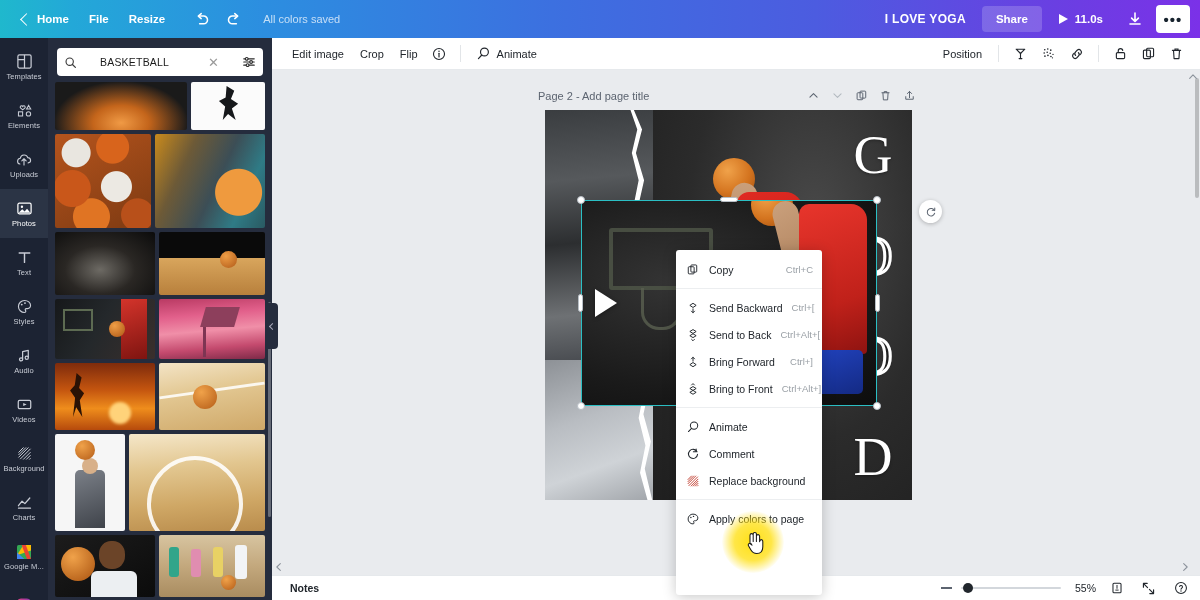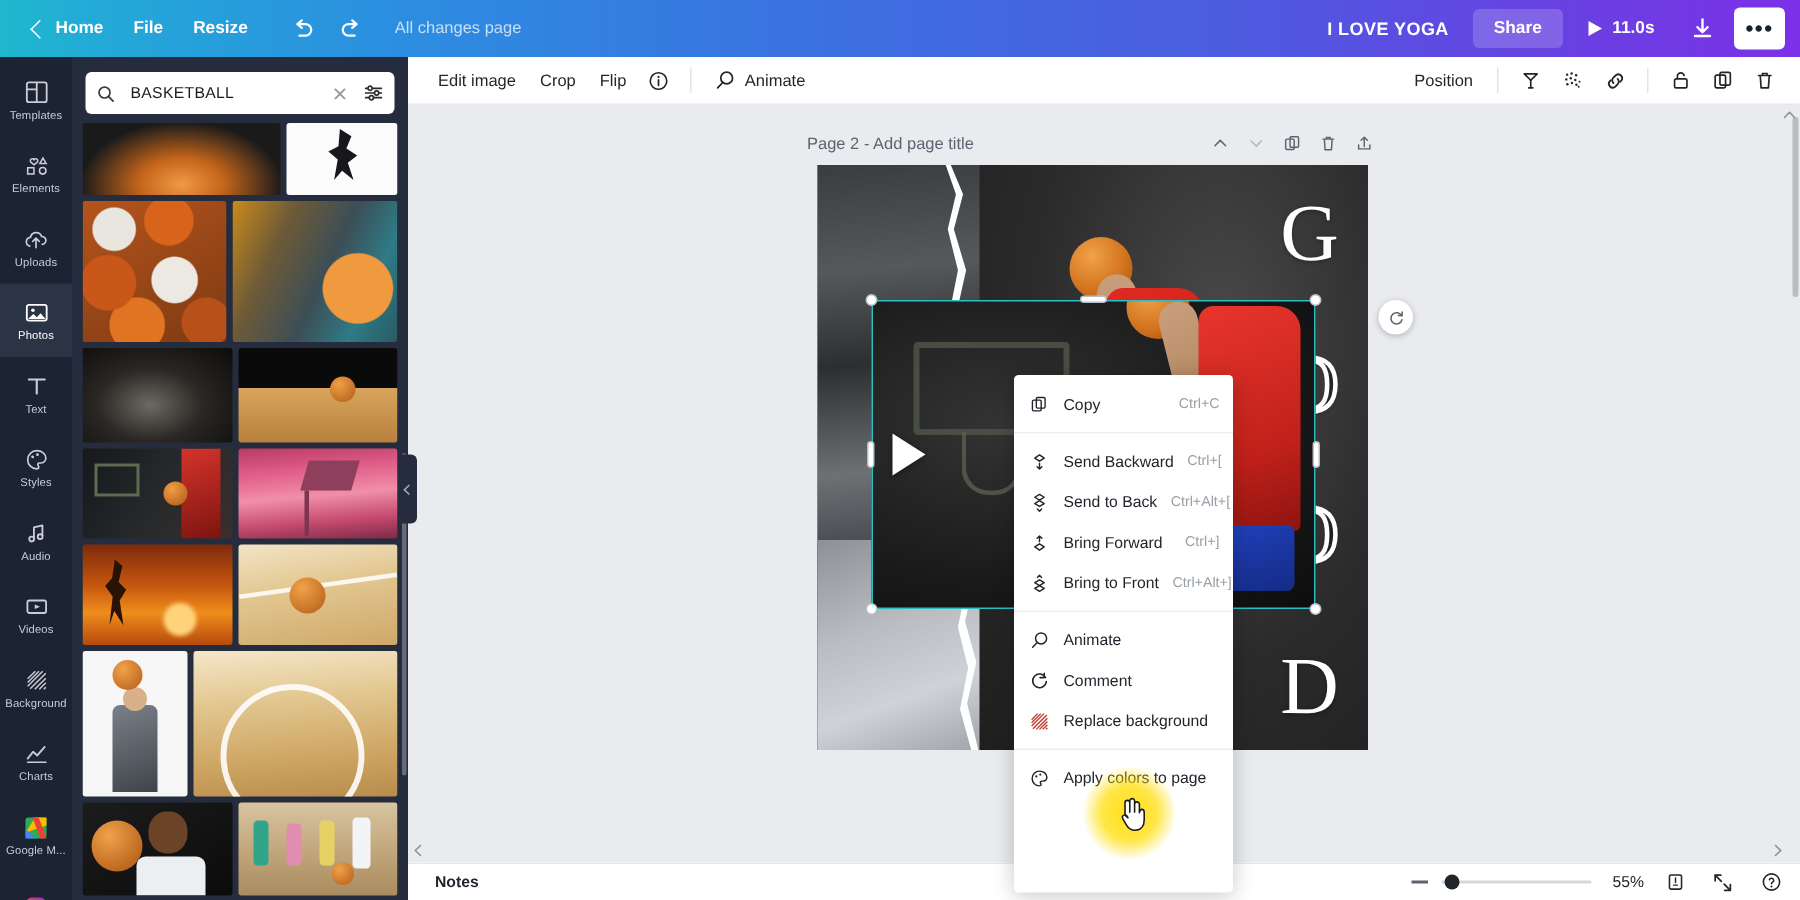--- a/index.html
+++ b/index.html
@@ -64,21 +64,21 @@
   .rail-ico { height: 19px; display: flex; align-items: center; justify-content: center; }
 
   
   .panel {
     position: absolute; left: 48px; top: 38px; width: 224px; height: 562px;
     background: #252c3d; overflow: hidden;
   }
   .search-wrap { padding: 10px 9px 6px 9px; }
   .search-box {
     height: 28px; background: #fff; border-radius: 4px; display: flex; align-items: center;
-    padding: 12px 7px; gap: 10px;
+    padding: 12px 7px; gap: 23px;
   }
   .search-input {
     border: 0; outline: 0; flex: 1; font-size: 10.5px; font-family: "Liberation Sans", sans-serif;
     color: #1b1b1b; letter-spacing: .2px; background: transparent; min-width: 0;
   }
   .sx { color: #9a9a9a; font-size: 13px; cursor: pointer; line-height: 1; }
   .sfilter { cursor: pointer; display: flex; align-items: center; }
   .grid {
     position: absolute; left: 7px; top: 44px; width: 210px; height: 518px;
     display: flex; flex-wrap: wrap; gap: 4px; align-content: flex-start; overflow: hidden;
@@ -305,21 +305,21 @@
             <path d="M7.2 2.6 4.3 5.1l2.9 2.5" stroke="#fff" stroke-width="1.5" fill="none" stroke-linecap="round" stroke-linejoin="round"></path>
           </svg>
         </div>
         <div class="ur">
           <svg width="16" height="16" viewBox="0 0 16 16">
             <path d="M11 5H6.4a3.9 3.9 0 1 0 0 7.8h4" stroke="#fff" stroke-width="1.5" fill="none" stroke-linecap="round"></path>
             <path d="M8.8 2.6l2.9 2.5-2.9 2.5" stroke="#fff" stroke-width="1.5" fill="none" stroke-linecap="round" stroke-linejoin="round"></path>
           </svg>
         </div>
       </div>
-      <div class="saved-txt">All changes page</div>
+      <div class="saved-txt">All colors saved</div>
     </div>
 
     <div class="tb-right">
       <div class="yoga">I LOVE YOGA</div>
       <div class="share-btn">Share</div>
       <div class="dur-btn">
         <span class="play-tri"></span>
         <span>11.0s</span>
       </div>
       <div class="dl-btn">

